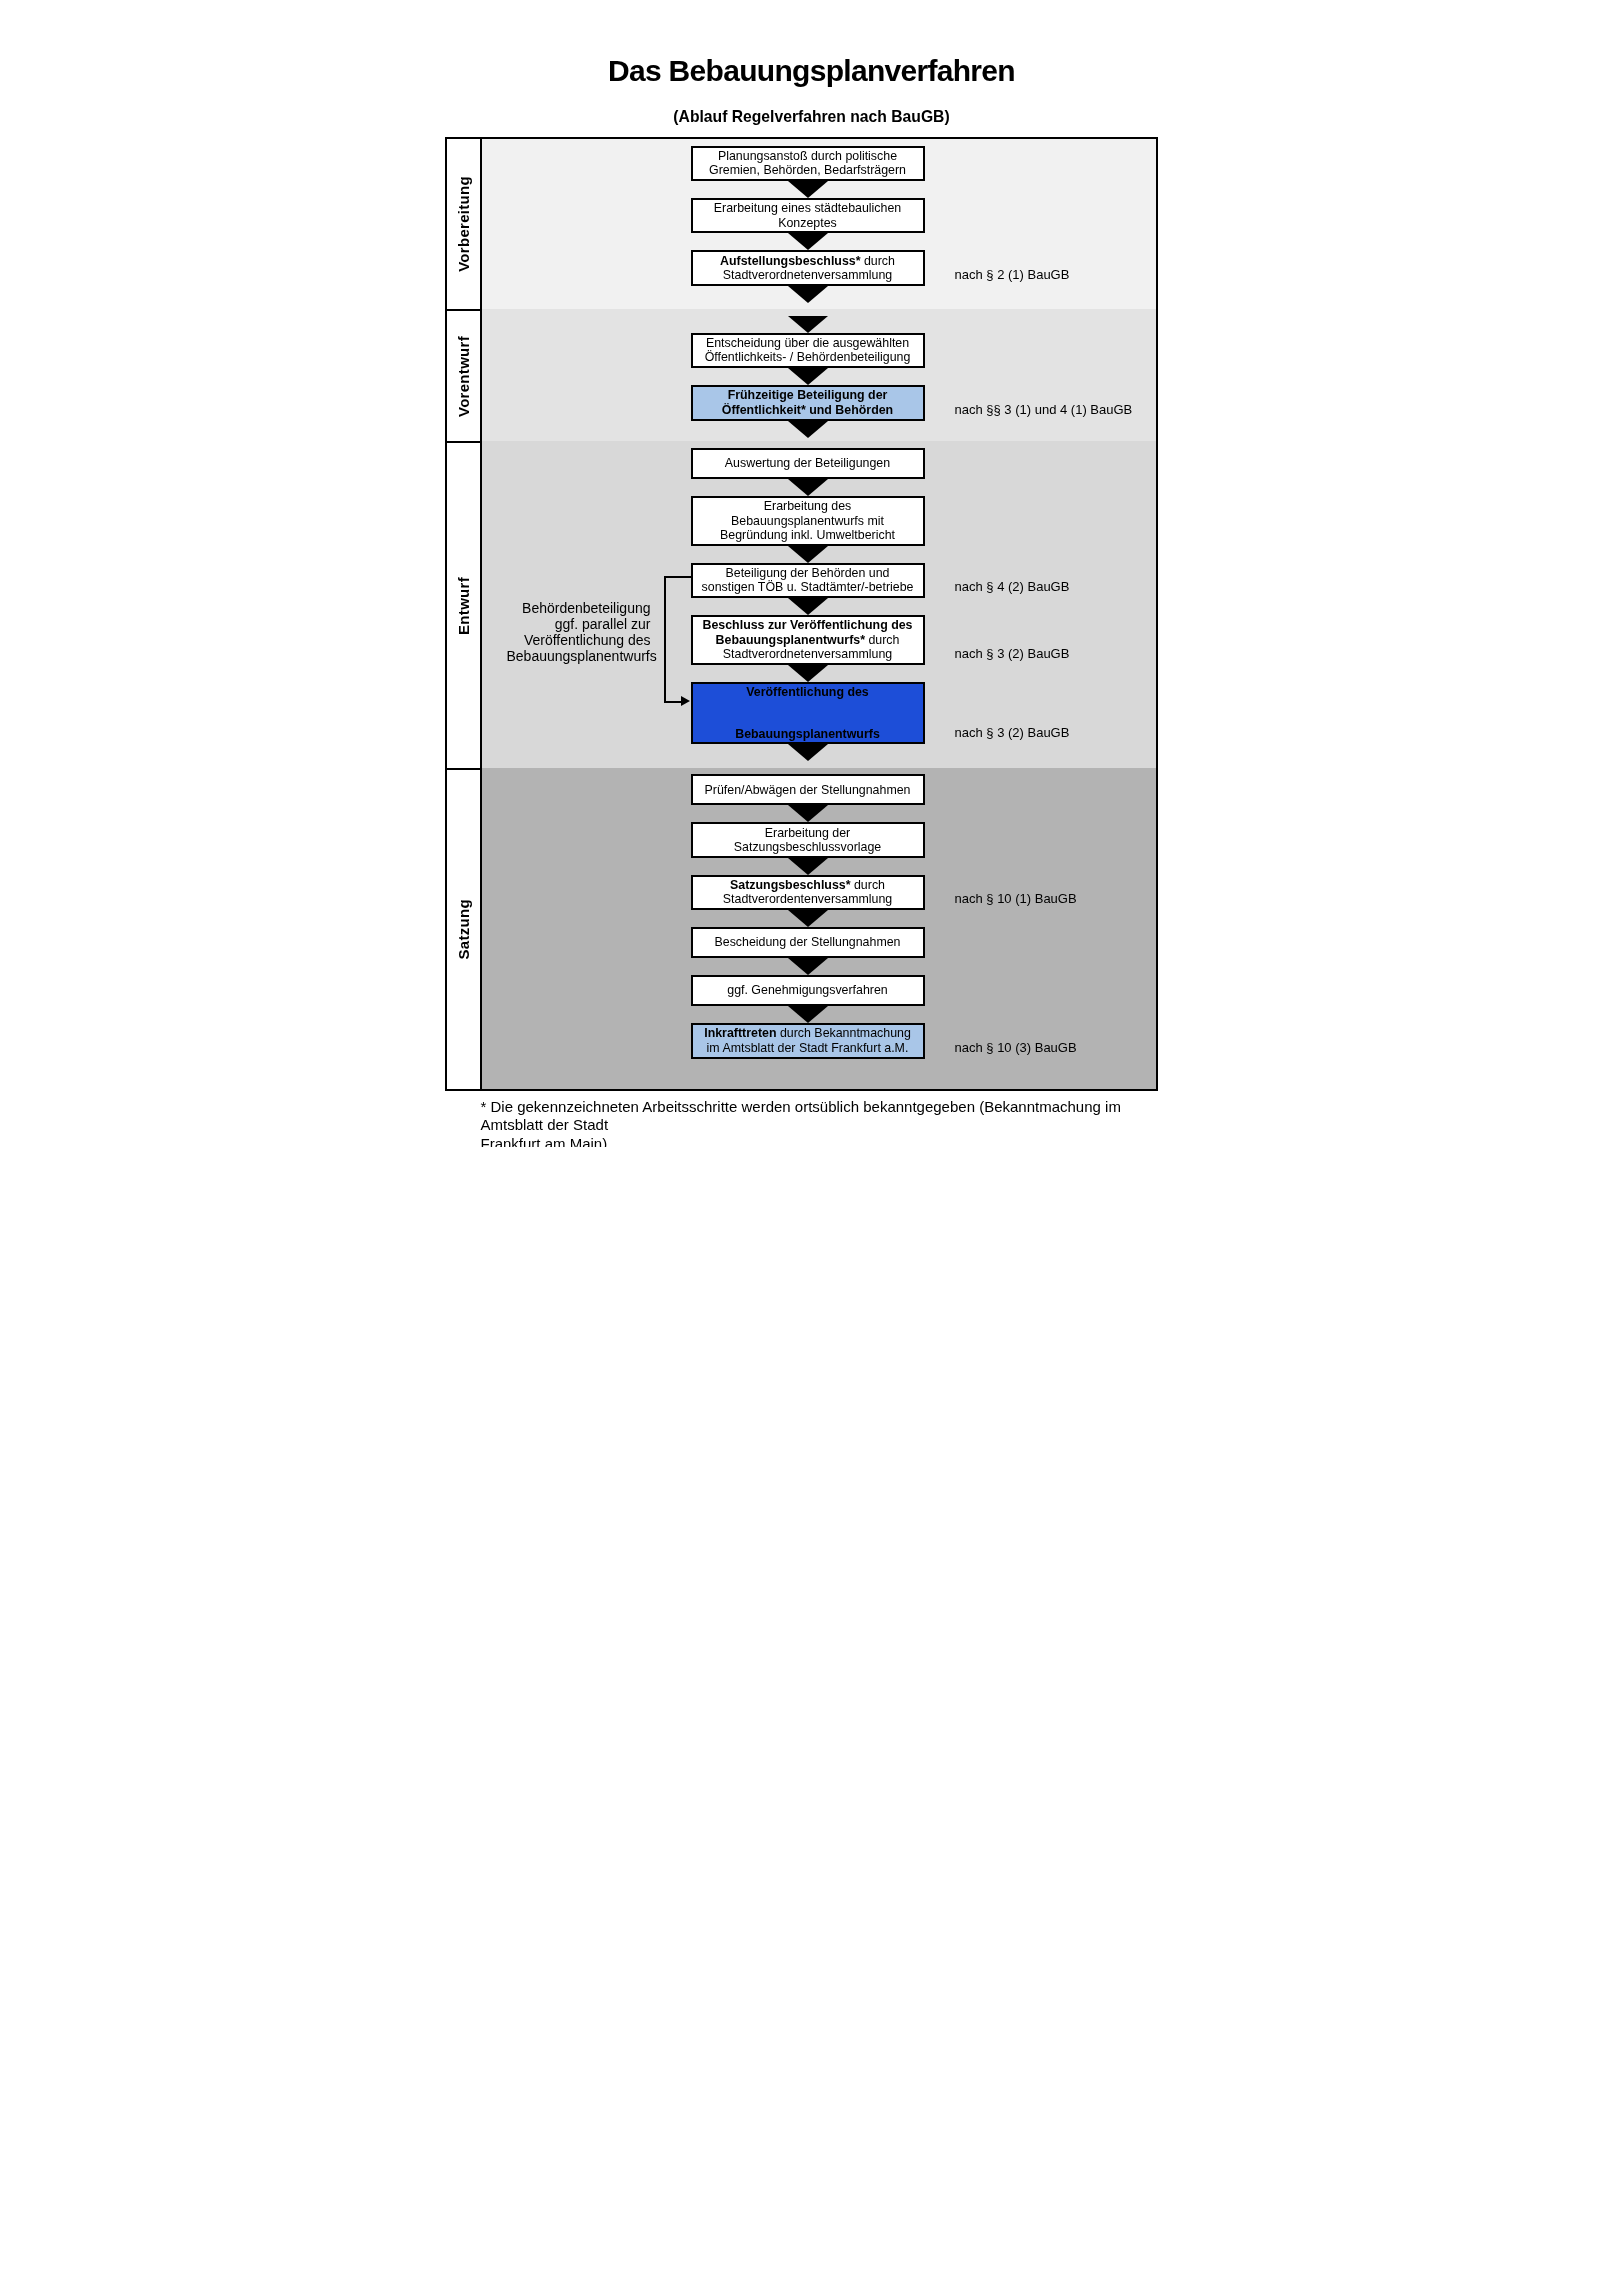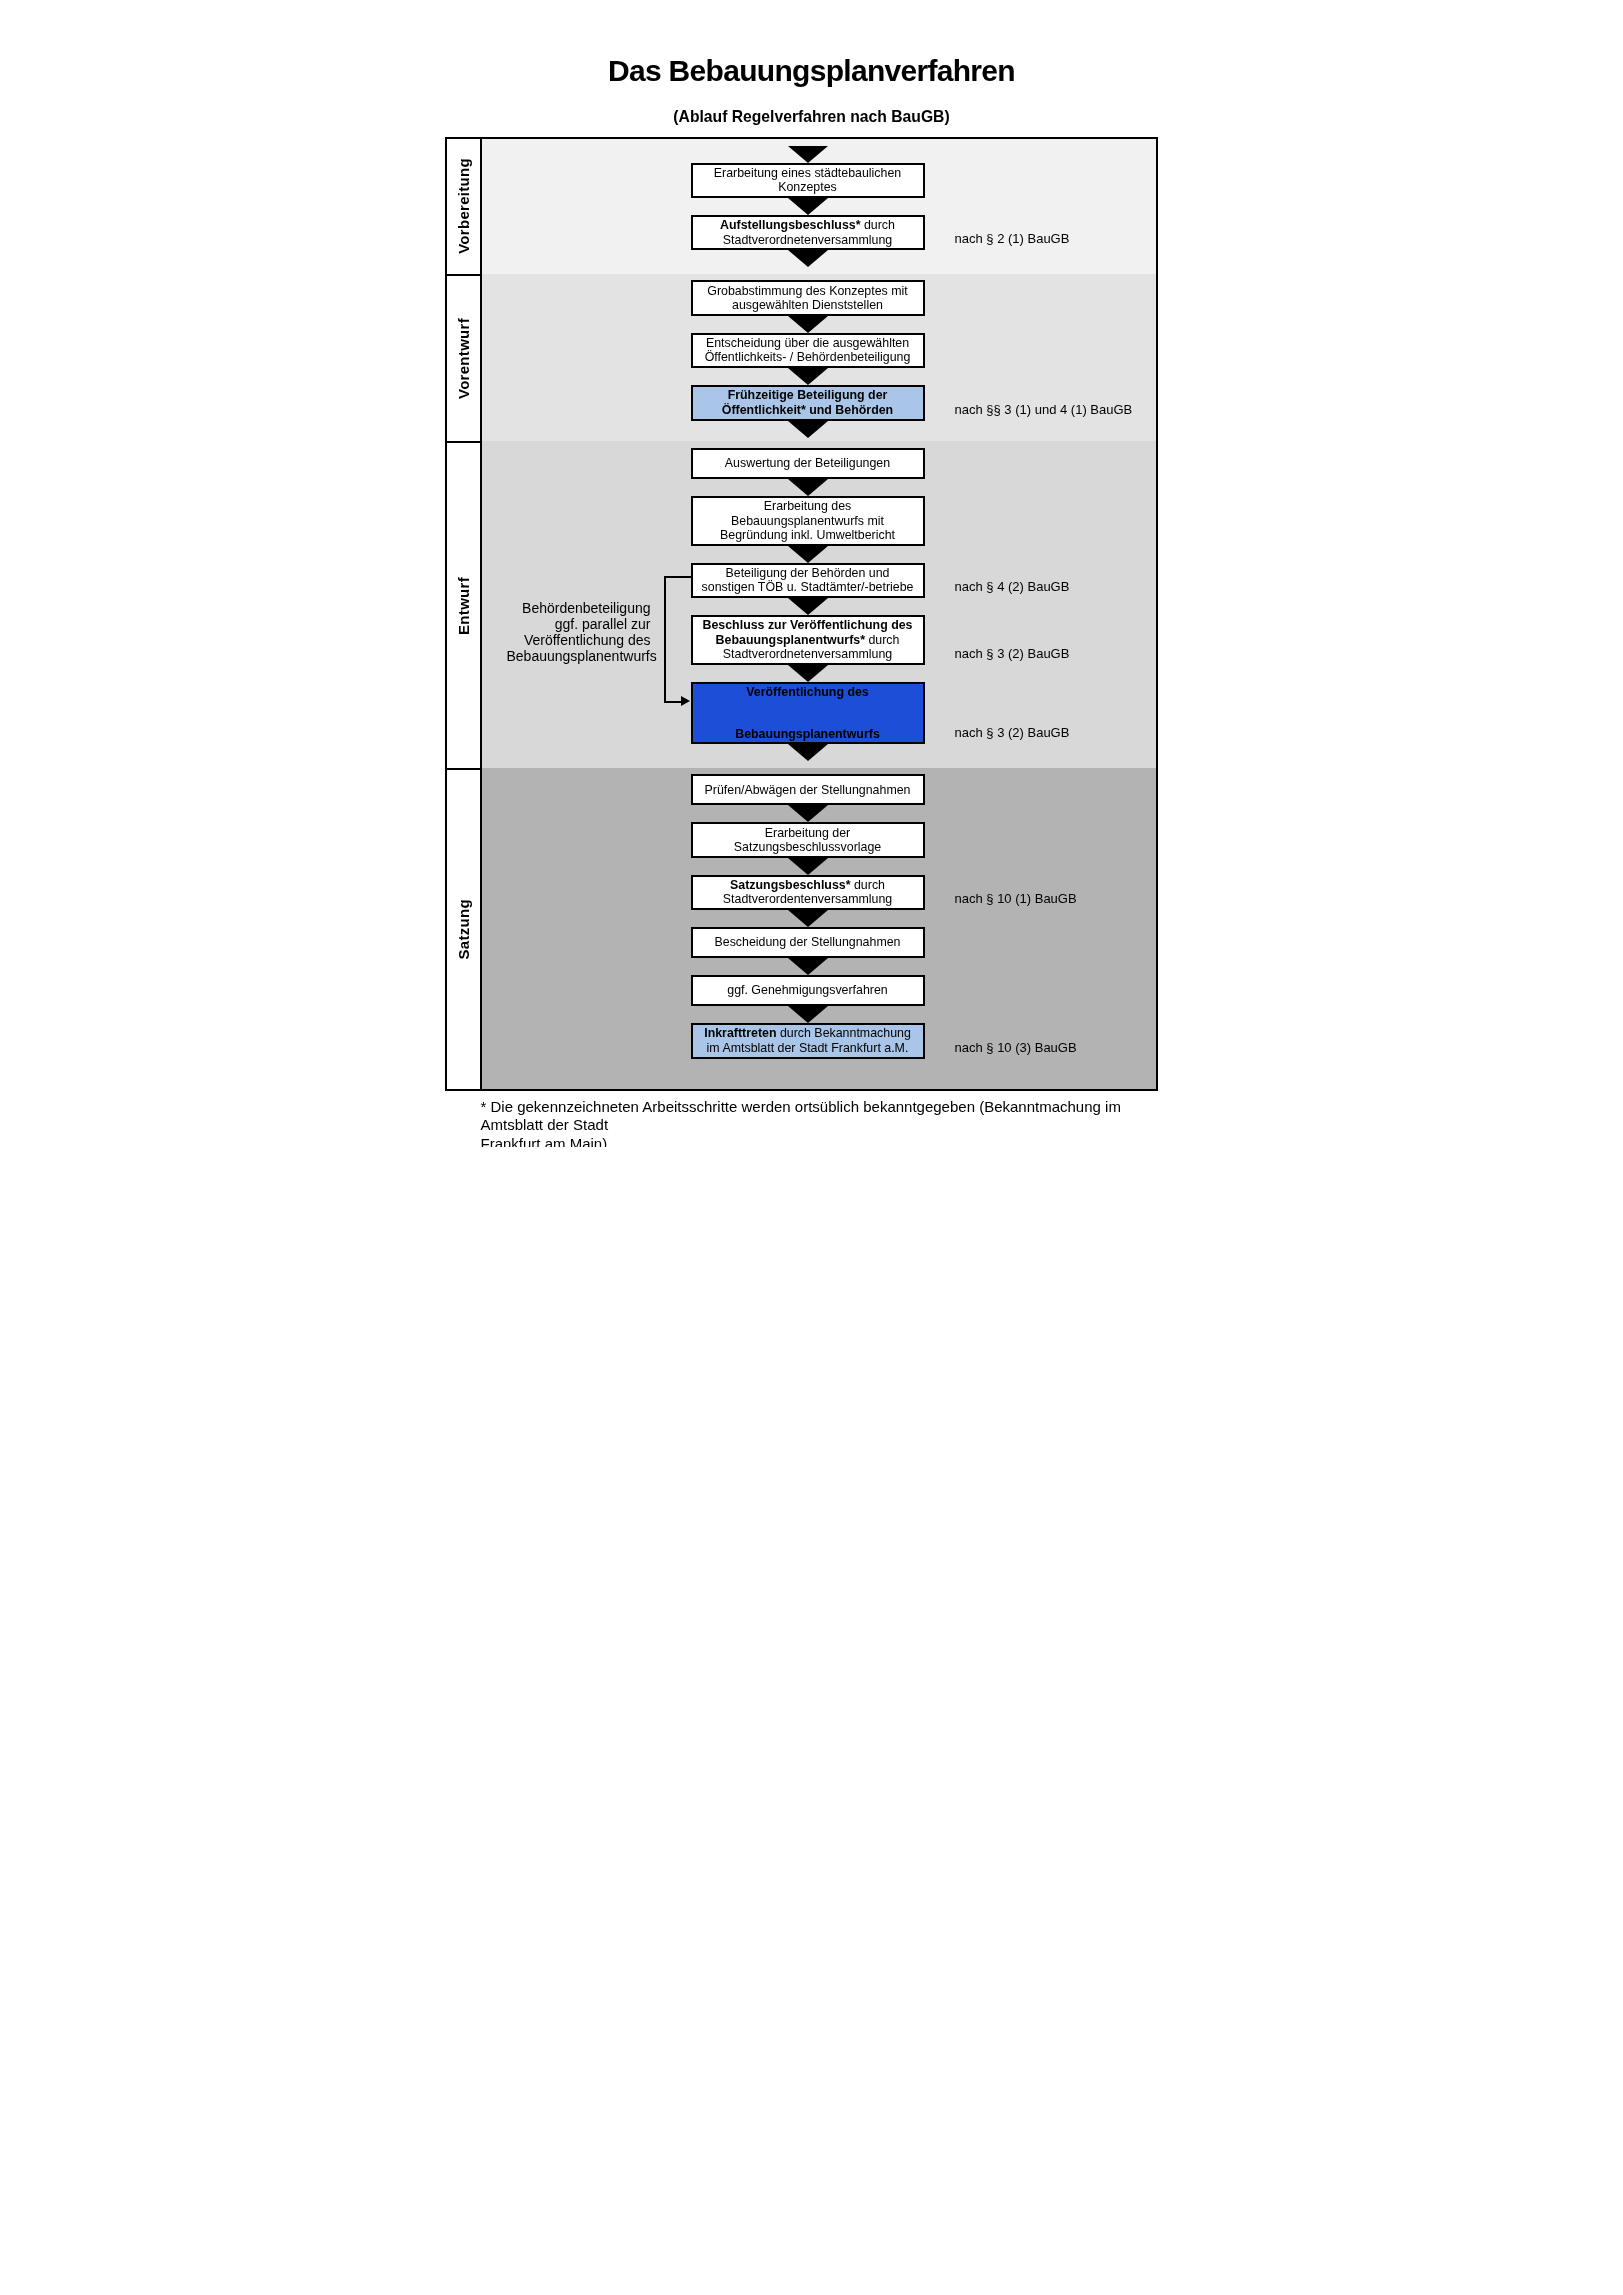--- a/index.html
+++ b/index.html
@@ -85,20 +85,26 @@
   <div class="title">Das Bebauungsplanverfahren</div>
   <div class="subtitle">(Ablauf Regelverfahren nach BauGB)</div>
 
   <div class="frame">
 
     <div class="band">
       <div class="label-cell">
         <div class="label-text">Vorbereitung</div>
       </div>
       <div class="band-content" style="background: rgb(241, 241, 241);">
+          <div class="row">
+            <div class="box">
+              <div class="box-line"><span>Planungsanstoß durch politische</span></div>
+              <div class="box-line"><span>Gremien, Behörden, Bedarfsträgern</span></div>
+            </div>
+          </div>
           <div class="arrow"></div>
           <div class="row">
             <div class="box">
               <div class="box-line"><span>Erarbeitung eines städtebaulichen</span></div>
               <div class="box-line"><span>Konzeptes</span></div>
             </div>
           </div>
           <div class="arrow"></div>
           <div class="row">
             <div class="box">
@@ -109,26 +115,20 @@
           </div>
           <div class="arrow"></div>
         </div>
     </div>
 
     <div class="band">
       <div class="label-cell">
         <div class="label-text">Vorentwurf</div>
       </div>
       <div class="band-content pad-tight" style="background: rgb(227, 227, 227);">
-          <div class="row">
-            <div class="box">
-              <div class="box-line"><span>Grobabstimmung des Konzeptes mit</span></div>
-              <div class="box-line"><span>ausgewählten Dienststellen</span></div>
-            </div>
-          </div>
           <div class="arrow"></div>
           <div class="row">
             <div class="box">
               <div class="box-line"><span>Entscheidung über die ausgewählten</span></div>
               <div class="box-line"><span>Öffentlichkeits- / Behördenbeteiligung</span></div>
             </div>
           </div>
           <div class="arrow"></div>
           <div class="row">
             <div class="box" style="background: rgb(169, 198, 232);">

